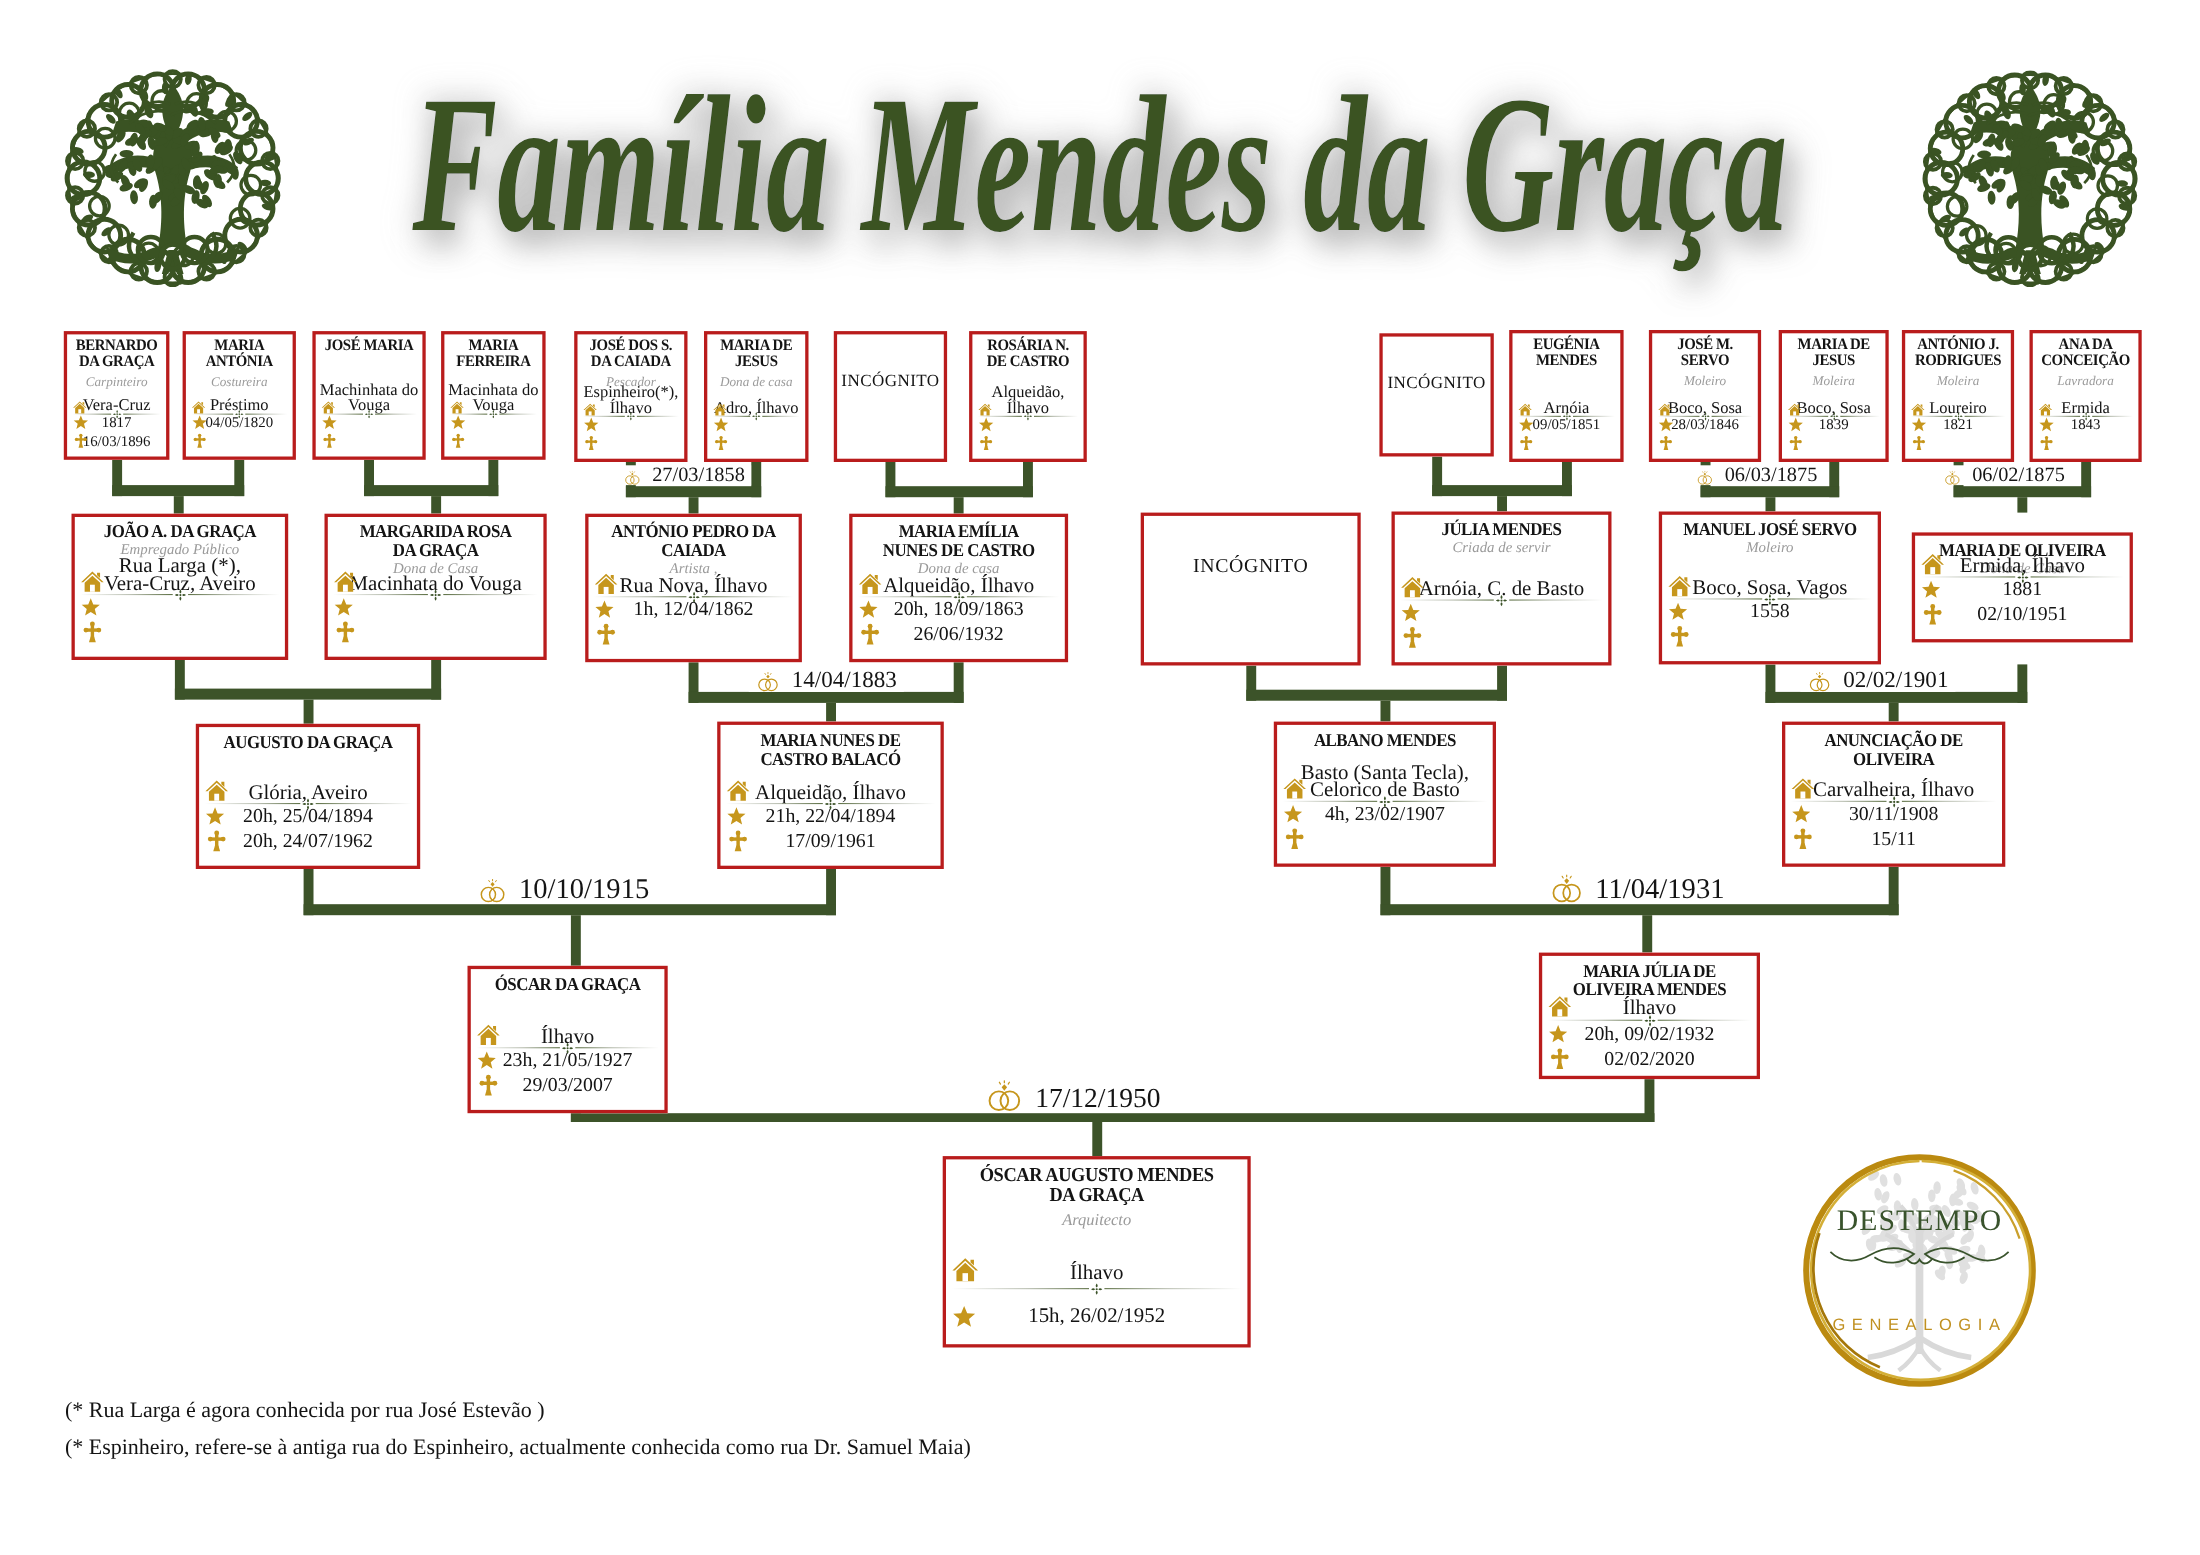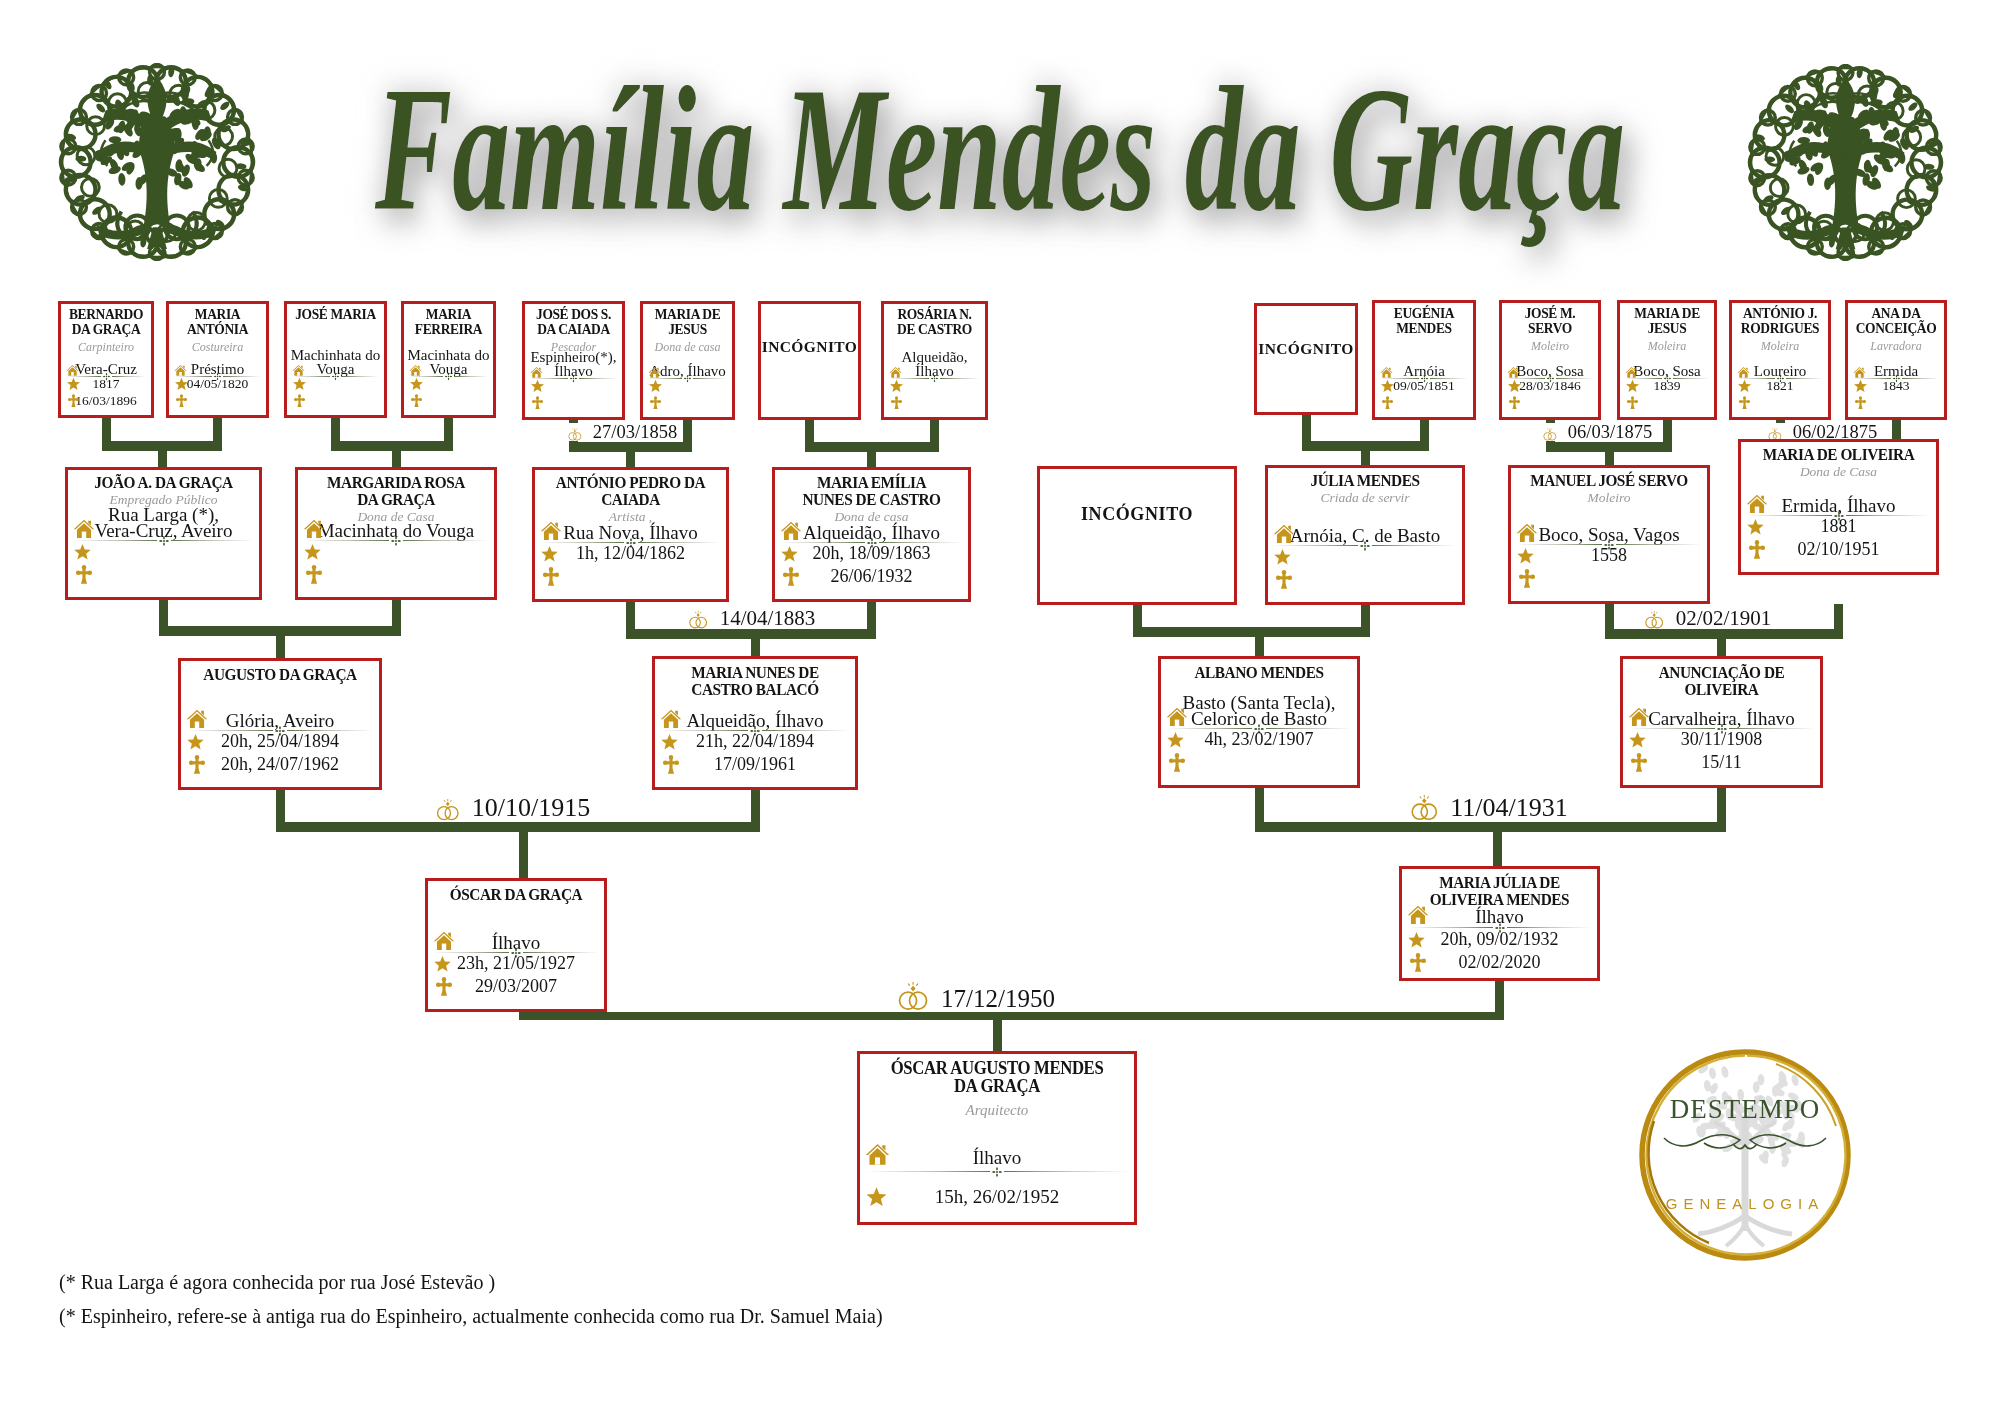--- a/index.html
+++ b/index.html
@@ -17,21 +17,21 @@
 .dv .dl{background:linear-gradient(to right,rgba(150,158,138,0),rgba(150,158,138,.65) 55%,#5f7247)}
 .dv .dr{background:linear-gradient(to left,rgba(150,158,138,0),rgba(150,158,138,.65) 55%,#5f7247)}
 .dv svg{margin:0 1px}
 .sm{font-size:15px}
 .sm .nm{font-size:14.5px}
 .sm .oc{font-size:12px;margin-top:3px}
 .sm .lc{bottom:38px;font-size:15px;line-height:.92}
 .sm .dv{bottom:32px}
 .sm .bd{bottom:23px;font-size:13.5px}
 .sm .dd{bottom:6px;font-size:13.5px}
-.sin .inc,.lin .inc{font-weight:bold}
+.sin .inc,.lin .inc{font-weight:normal}
 .sin .inc{font-size:15.5px;margin-top:34px;letter-spacing:.4px}
 .lin .inc{font-size:18px;margin-top:35px;letter-spacing:.6px}
 .lg{font-size:20px}
 .lg .nm{font-size:16.5px;margin-top:5px;letter-spacing:-.5px}
 .lg .oc{font-size:13.5px;margin-top:1px;line-height:1.1}
 .lg .lc{bottom:57px;font-size:19px;line-height:.88}
 .lg .dv{bottom:50px}
 .lg .bd{bottom:35px;font-size:18px}
 .lg .dd{bottom:12px;font-size:18px}
 .g2 .nm{margin-top:6px}
@@ -1240,21 +1240,21 @@
           <circle cx="12" cy="3.6" r="2.4"></circle>
           <circle cx="5.6" cy="9.6" r="2.4"></circle>
           <circle cx="18.4" cy="9.6" r="2.4"></circle>
           <rect x="10.3" y="2.6" width="3.4" height="15"></rect>
           <rect x="5" y="7.9" width="14" height="3.4"></rect>
           <path d="M10.3 16 h3.4 l1.7 5.6 h-6.8 Z"></path>
         </g>
       </svg><span class="tx">&nbsp;</span></div>
 </div>
 
-<div class="bx lg" style="left:1738px;top:439px;width:201px;height:136px">
+<div class="bx lg" style="left:1738px;top:484px;width:201px;height:100px">
 <div class="nm">MARIA DE OLIVEIRA</div>
 <div class="oc">Dona de Casa</div>
 <div class="lc"><svg class="ic" width="22" height="22" viewBox="0 0 24 24">
         <g fill="#C6961C">
           <path d="M12 1.8 L0.8 12.4 L2.9 12.4 L12 3.9 L21.1 12.4 L23.2 12.4 Z"></path>
           <path d="M16.6 3.0 h3.0 v5.2 l-3.0 -2.8 Z"></path>
           <path d="M4.3 12.9 L12 5.8 L19.7 12.9 V21.8 H4.3 Z"></path>
         </g>
         <rect x="9.6" y="14.8" width="4.8" height="7" fill="#fff"></rect>
       </svg><span class="tx">Ermida, Ílhavo</span></div>

